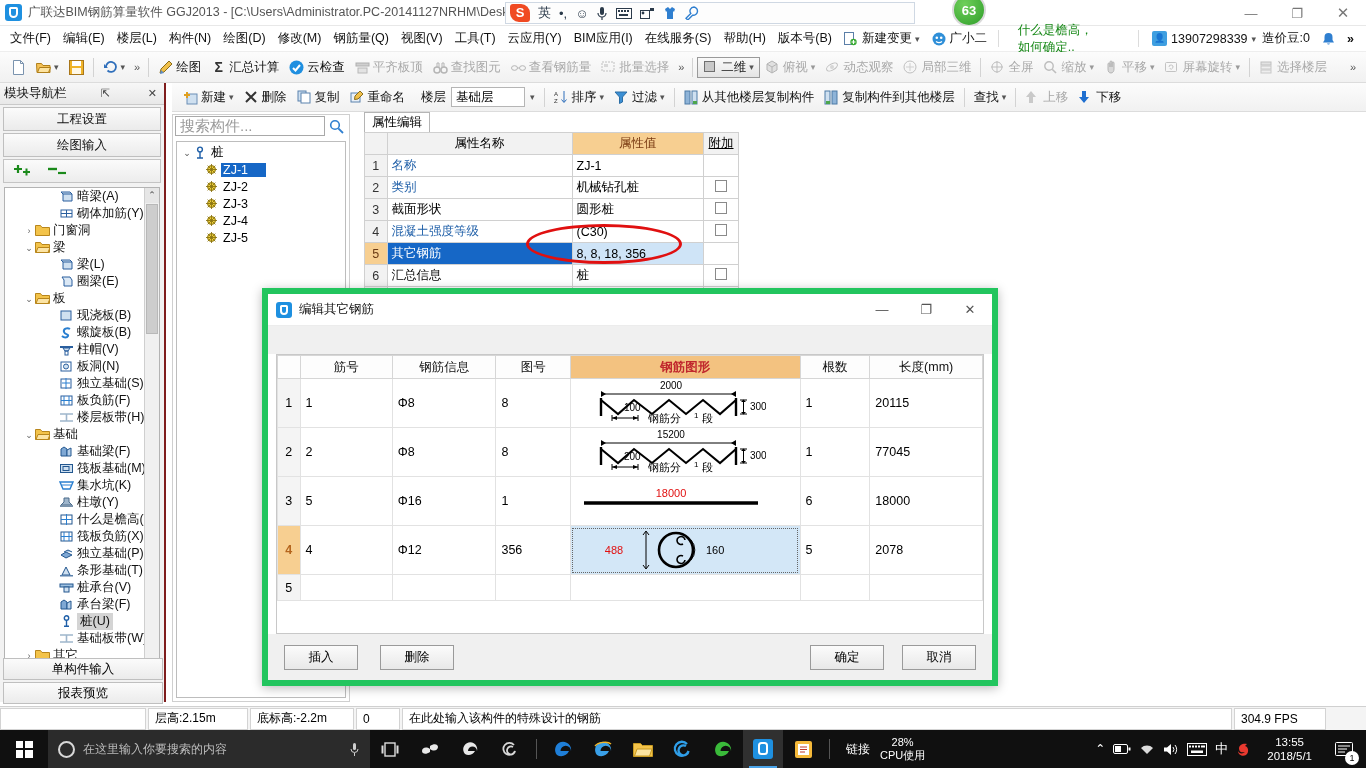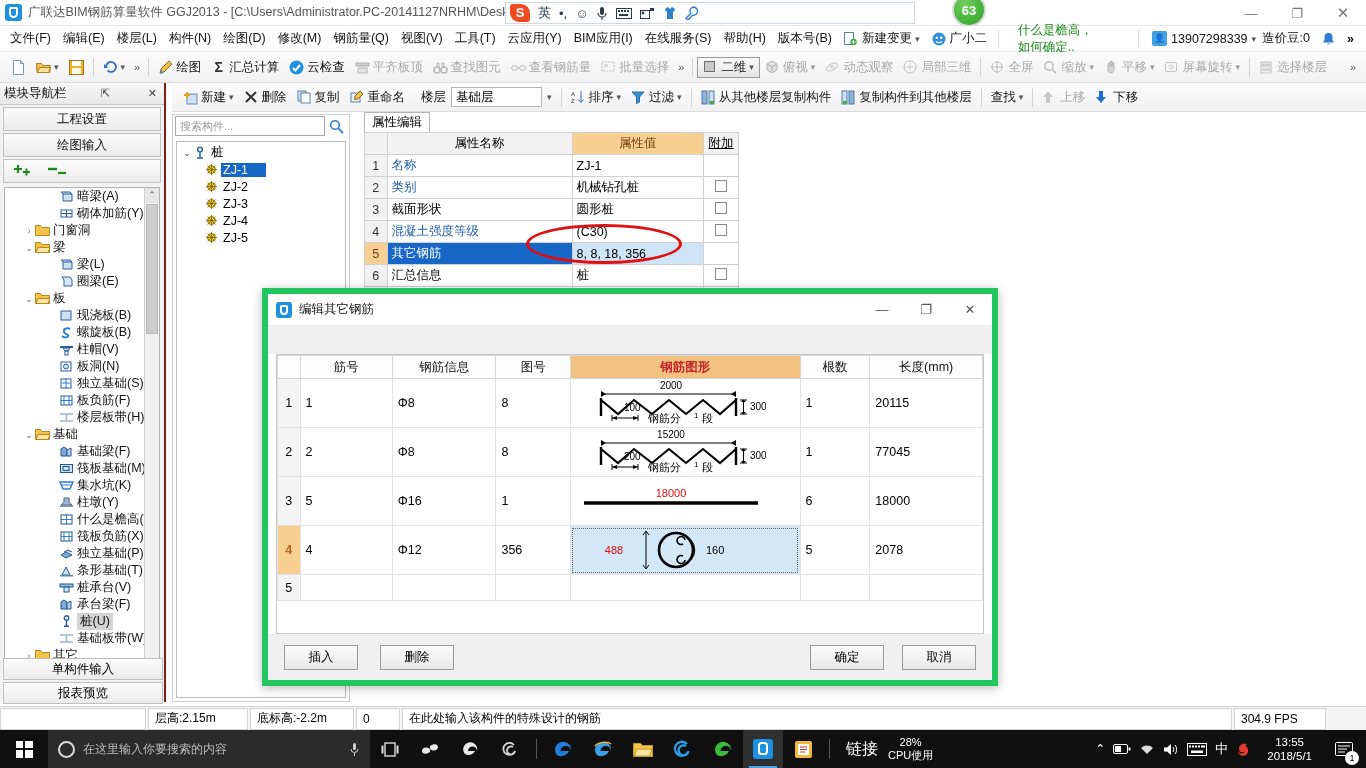--- a/index.html
+++ b/index.html
@@ -135,21 +135,21 @@
     font-size:12.5px;
   }
 
   
   .complist{
     position:absolute; left:172px; top:114px; width:178px; bottom:66px;
     background:#fff; border:1px solid #cfcfcf;
   }
   .searchrow{ height:22px; display:flex; align-items:center; padding:2px;}
   .searchinput{
-    flex:1; height:20px; border:1px solid #a9a9a9; font-size:11px; padding:0 4px;
+    flex:1; height:20px; border:1px solid #a9a9a9; font-size:15px; padding:0 4px;
     color:#9a9a9a; display:flex; align-items:center;
   }
   .searchbtn{ width:22px;height:20px;display:flex;align-items:center;justify-content:center;color:#2f7fd0;}
   .ctree{ position:absolute; left:3px; right:3px; top:26px; bottom:3px;
           border:1px solid #bdbdbd; background:#fff; padding-top:2px;}
   .cnode{ height:17px;display:flex;align-items:center;font-size:12.5px;white-space:nowrap;}
   .cnode .lbl{ padding:0 2px; }
   .cnode.sel .lbl{ background:#1667c6; color:#fff; padding:0 18px 0 2px;}
 
   
@@ -597,21 +597,21 @@
     <div class="tb-btn">
       <span class="ico">
           <svg width="14" height="14" viewBox="0 0 14 14">
             <rect x="1" y="3" width="9" height="9" fill="#e9f0f8" stroke="#5b82ad"></rect>
             <path d="M10 1l3 3-5 5-3.5.5.5-3.5z" fill="#f0c04a" stroke="#8a6b18"></path>
           </svg>
         </span>
       <span>重命名</span>
     </div>
     <div class="tb-btn" style="margin-left:6px;">楼层</div>
-    <div class="combo" style="width:91px;">
+    <div class="combo" style="width:74px;">
       <span>基础层</span>
     </div>
     <div class="tb-btn">
         <span style="font-size:9px;color:#555;">▾</span>
       </div>
     <div class="tb-sep"></div>
     <div class="tb-btn">
       <span class="ico">
           <svg width="14" height="14" viewBox="0 0 14 14">
             <text x="0" y="6" font-size="6" fill="#333">A</text>
@@ -1403,21 +1403,21 @@
         </svg>
     </div>
     <div class="tb-ico">
       <svg width="19" height="19" viewBox="0 0 19 19">
           <rect x="1" y="1" width="17" height="17" rx="2" fill="#f5b93a"></rect>
           <rect x="4" y="4" width="11" height="11" fill="#fff"></rect>
           <path d="M6 7h7M6 9.5h7M6 12h5" stroke="#c0392b"></path>
         </svg>
     </div>
     <div class="tb-divider"></div>
-    <div class="tb-ico" style="width:auto;padding:0 10px;font-size:16px;">链接</div>
+    <div class="tb-ico" style="width:auto;padding:0 10px;font-size:12px;">链接</div>
     <div class="cpu">
       <div>28%</div>
       <div>CPU使用</div>
     </div>
     <div class="tray">
       <span>⌃</span>
       <span>
         <svg width="18" height="12" viewBox="0 0 18 12">
             <rect x="0.5" y="1.5" width="14" height="9" rx="1.5" fill="none" stroke="#fff"></rect>
             <rect x="2" y="3" width="6" height="6" fill="#fff"></rect>

